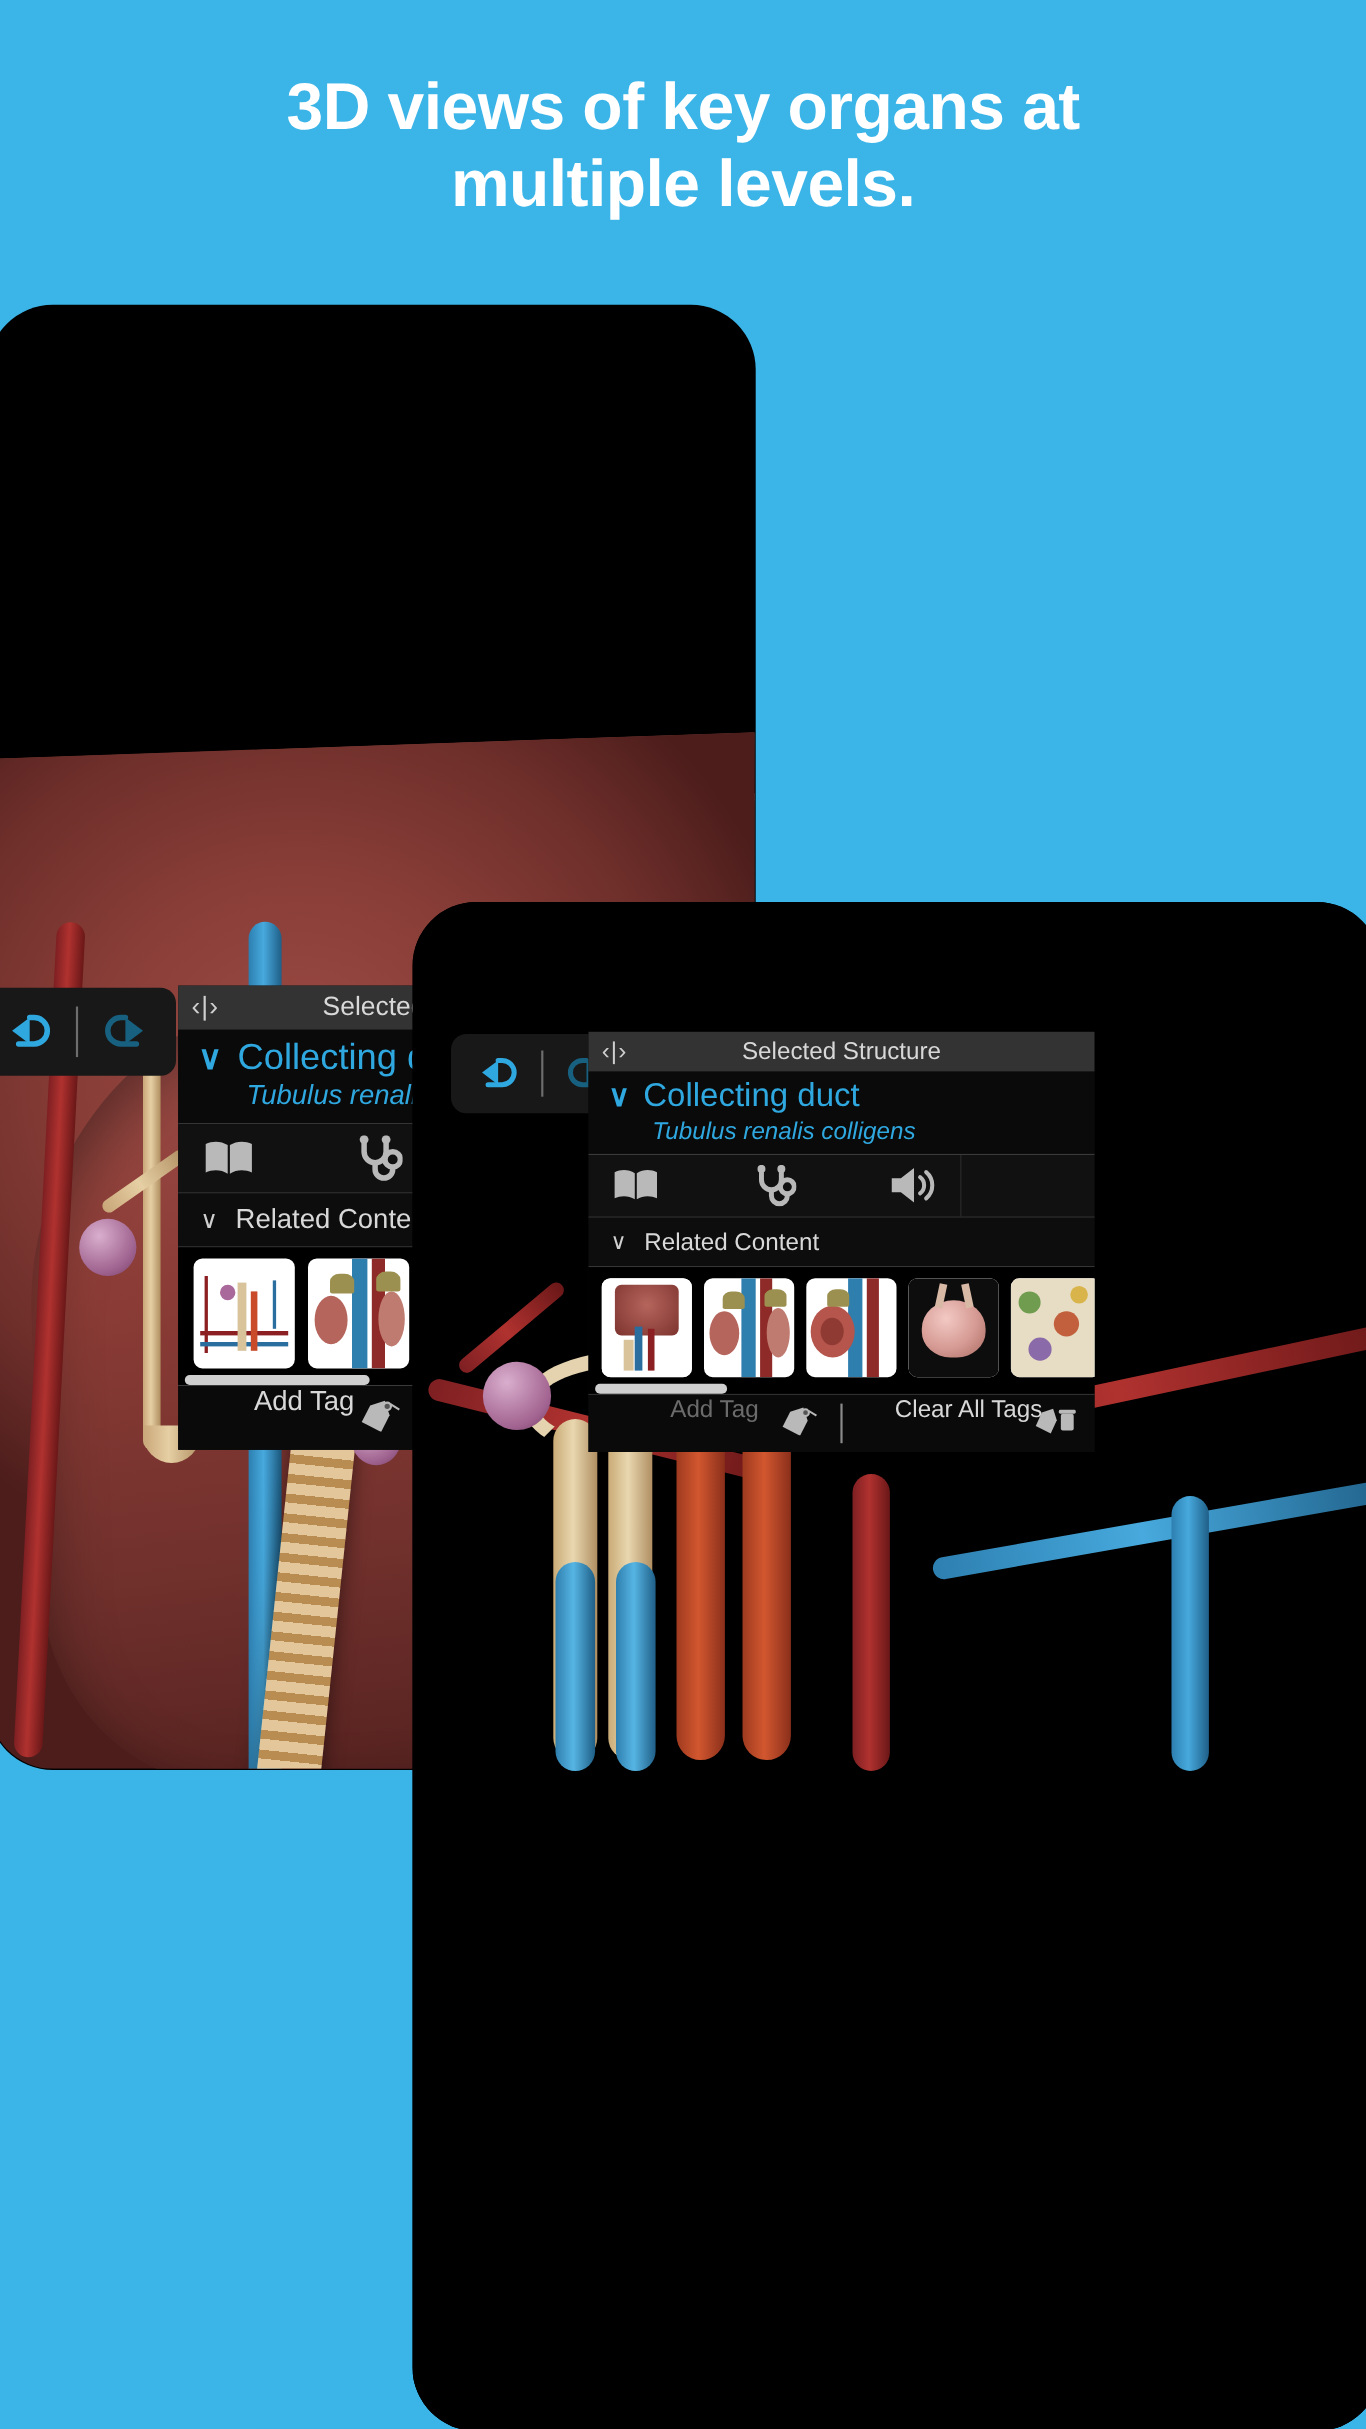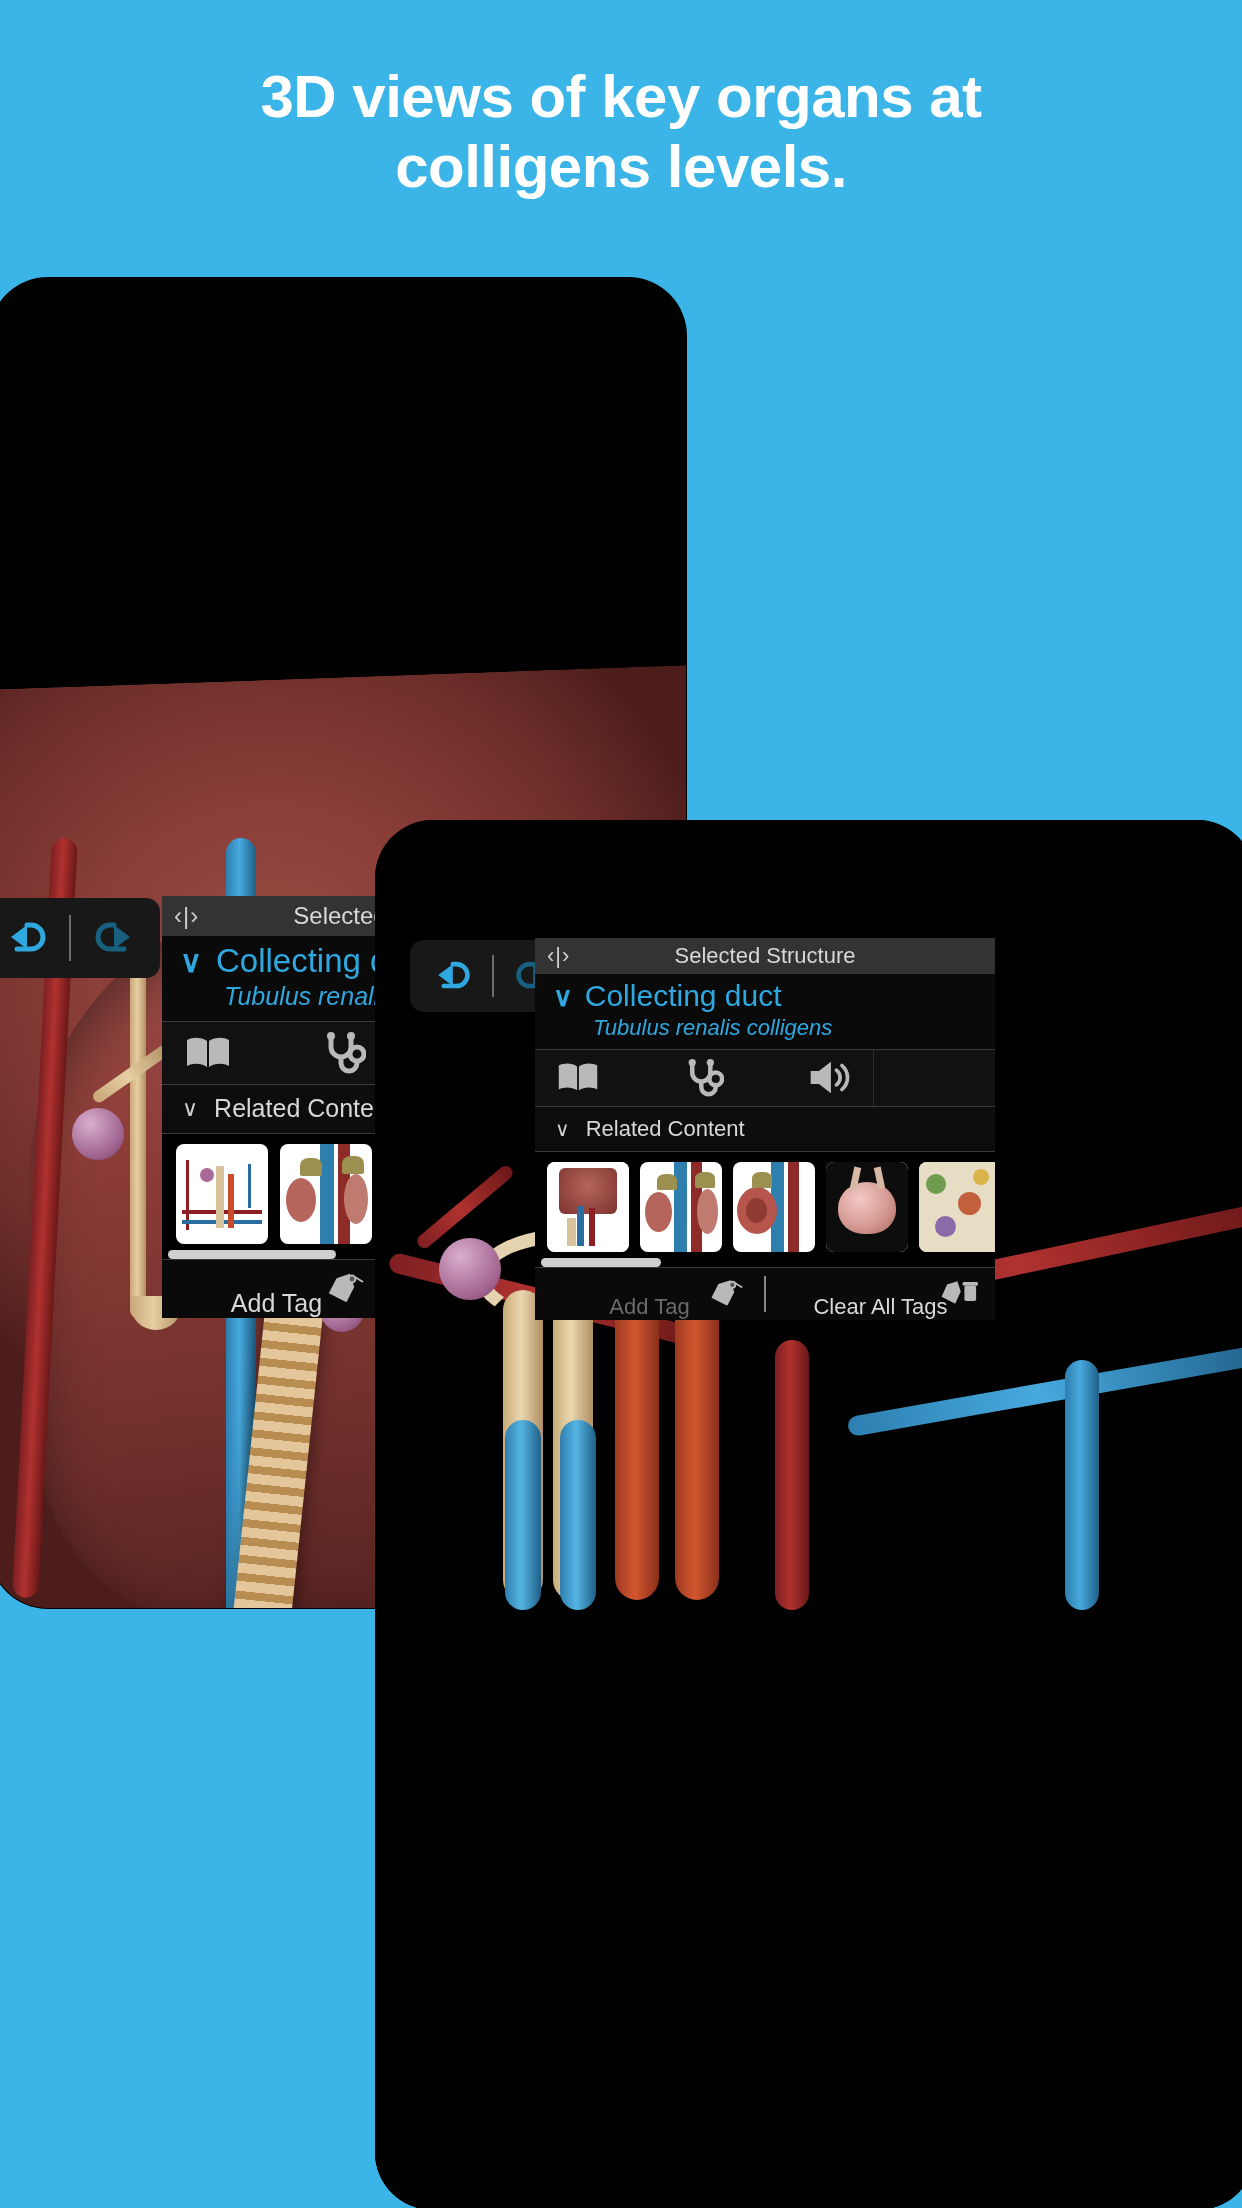--- a/index.html
+++ b/index.html
@@ -110,21 +110,21 @@
   .panel .relrow .rchev{color:#cfcfcf;font-size:22px;margin:0 16px 0 20px;line-height:1;}
   .panel .relrow .rlbl{color:#d8d8d8;font-size:25px;}
 
   .thumbs{display:flex;align-items:center;gap:12px;padding:10px 0 6px 14px;background:#000;overflow:hidden;}
   .thumb{flex:0 0 auto;background:#fff;border-radius:8px;overflow:hidden;position:relative;}
 
   .scrolltrack{height:9px;background:#000;position:relative;}
   .scrollthumb{position:absolute;left:6px;top:0;height:9px;background:#cfcfcf;border-radius:5px;}
 
   .tagrow{display:flex;align-items:stretch;background:#0a0a0a;border-top:1px solid #3a3a3a;}
-  .tagbtn{flex:1;display:flex;align-items:flex-end;justify-content:center;position:relative;}
+  .tagbtn{flex:1;display:flex;align-items:flex-start;justify-content:center;position:relative;}
   .tagbtn .tlbl{font-size:25px;}
   .tagbtn .ticon{position:absolute;right:26px;top:50%;transform:translateY(-50%);}
   .tagdiv{width:2px;background:#8a8a8a;margin:8px 0;}
 
   
   .arbadge{
     position:absolute;left:14px;bottom:10px;width:166px;height:98px;
     background:rgba(92,92,92,.55);border-radius:16px;
     display:flex;align-items:center;gap:8px;padding-left:12px;box-sizing:border-box;
   }
@@ -132,21 +132,21 @@
     color:#e9e9e9;font-size:56px;font-weight:normal;line-height:1;letter-spacing:1px;
   }
 </style>
 </head>
 <body>
 
 <div class="stage">
 
   <div class="headline">
     <div>3D views of key organs at</div>
-    <div>colligens levels.</div>
+    <div>multiple levels.</div>
   </div>
 
   <div class="phone1">
     <div class="screen">
 
       <div class="art">
         <div class="cortexband"></div>
         <div class="pinkband"></div>
         <div class="cortex"></div>
 

